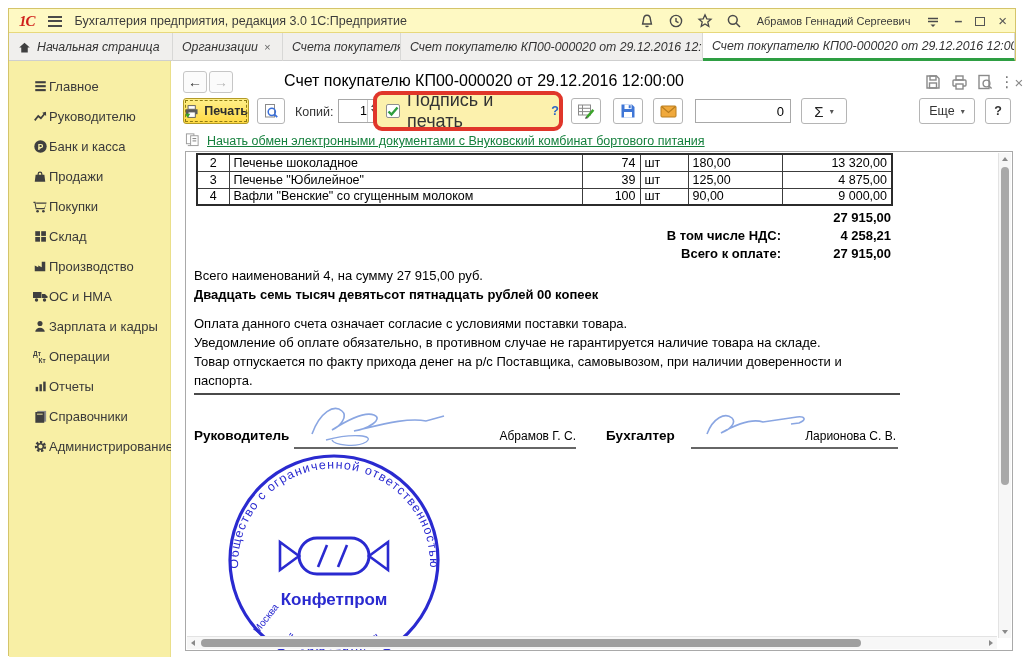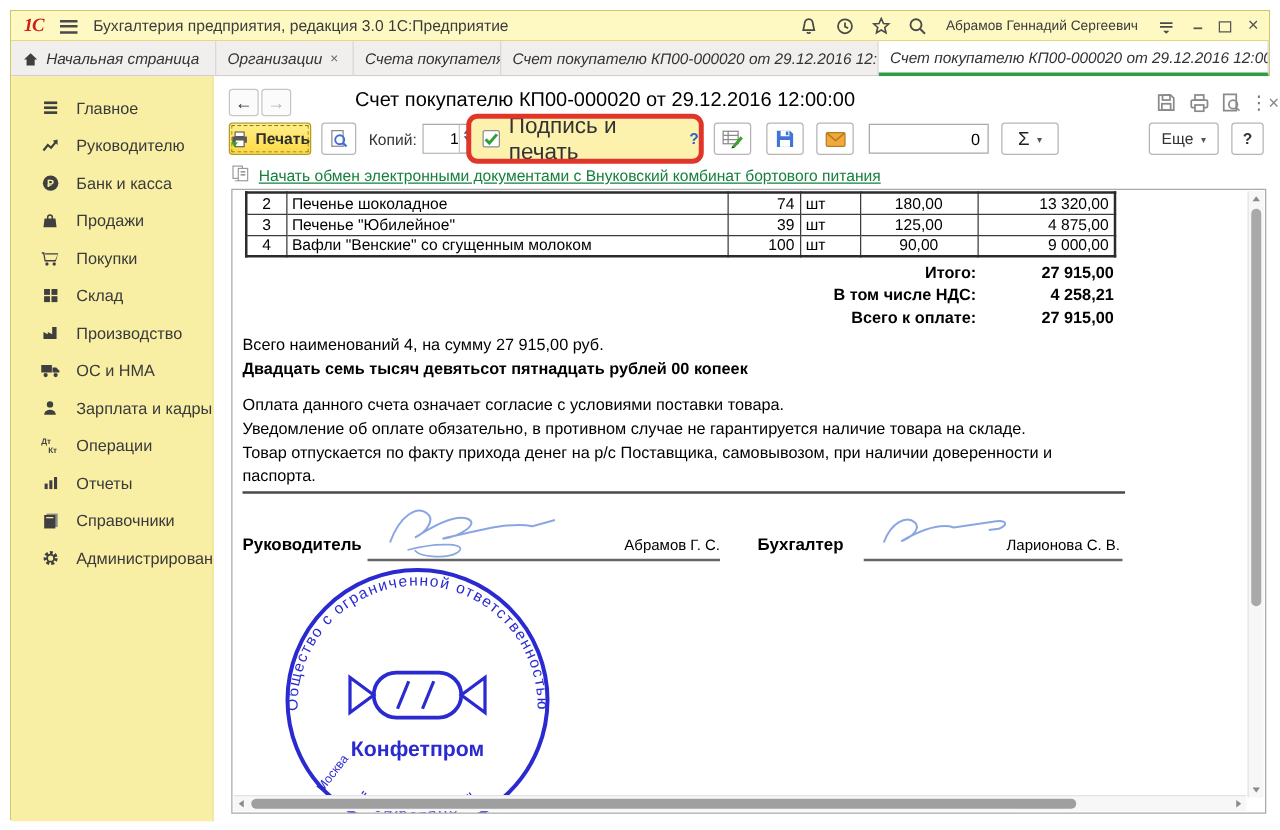--- a/index.html
+++ b/index.html
@@ -30,21 +30,21 @@
             background:#f0efed; border-bottom:1px solid #cfcfcf; display:flex; }
   .tab { height:28px; display:flex; align-items:center; gap:6px; padding:0 9px;
          font-size:12.3px; color:#333; border-right:1px solid #d8d8d6; white-space:nowrap; overflow:hidden;font-style:italic; }
   .tab .x { color:#666; font-size:11px; }
   .tab.active { background:#fff; border-bottom:3px solid #2e9e43; border-right:1px solid #d8d8d6; }
   .t1{width:164px;} .t2{width:110px;} .t3{width:118px;} .t4{width:302px;} .t5{width:312px;}
 
   
   .sidebar { position:absolute; left:0; top:52px; width:162px; height:596px;
              background:#f8efa5; border-right:1px solid #eadf8a; padding-top:10px; }
-  .side-item { height:30px; display:flex; align-items:center; gap:12px; padding-left:22px;
+  .side-item { height:30px; display:flex; align-items:center; padding-left:22px;
                font-size:13px; color:#3a3a3a; cursor:default; }
   .side-ico { width:18px; height:16px; flex:0 0 18px; display:flex; align-items:center; justify-content:center; }
 
   
   .content { position:absolute; left:162px; top:52px; width:846px; height:596px; background:#fff; }
 
   .nav-btn { position:absolute; top:10px; width:24px; height:22px; border:1px solid #c6c6c6;
              background:#fbfbfb; border-radius:3px; text-align:center; line-height:20px; font-size:14px; }
   .doc-title { position:absolute; left:113px; top:11px; font-size:16px; color:#000; white-space:nowrap; }
   .hdr-ico { position:absolute; top:12px; width:20px; height:18px; display:flex; align-items:center; justify-content:center; color:#8a8a8a; }
@@ -84,21 +84,21 @@
   .edi-row { position:absolute; left:0; top:70px; height:20px; display:flex; align-items:center; gap:7px; padding-left:14px; }
   .edi-link { font-size:12.5px; color:#15803d; text-decoration:underline; white-space:nowrap; }
 
   
   .preview { position:absolute; left:14px; top:90px; width:828px; height:500px; border:1px solid #a9a9a9;
              background:#fff; overflow:hidden; }
   table.inv { position:absolute; left:10px; top:1px; width:695px; border-collapse:collapse; table-layout:fixed;
               font-size:12.5px; color:#000; border:2px solid #2b2b2b; }
   table.inv td { border:1px solid #3c3c3c; height:17px; padding:0 4px; white-space:nowrap; overflow:hidden; }
   .c-num{width:32px;text-align:center;} .c-name{width:353px;} .c-qty{width:58px;text-align:right;}
-  .c-unit{width:48px;} .c-price{width:94px;text-align:center;} .c-sum{width:110px;text-align:right;}
+  .c-unit{width:48px;} .c-price{width:94px;text-align:left;} .c-sum{width:110px;text-align:right;}
   .tot-label { position:absolute; left:300px; width:295px; text-align:right; font-weight:bold; font-size:13px; color:#000; }
   .tot-value { position:absolute; left:555px; width:150px; text-align:right; font-weight:bold; font-size:13px; color:#000; }
   .sum-line { position:absolute; left:8px; top:116px; font-size:13px; color:#000; }
   .words-line { position:absolute; left:8px; top:135px; font-size:13px; font-weight:bold; color:#000; }
   .terms { position:absolute; left:8px; top:162px; width:692px; font-size:13px; line-height:19px; color:#000; }
   .divider { position:absolute; left:8px; top:241px; width:706px; height:2px; background:#4a4a4a; }
   .sig-role { position:absolute; top:276px; font-size:13.5px; font-weight:bold; color:#000; }
   .sig-line { position:absolute; top:295px; height:1.5px; background:#666; }
   .sig-name { position:absolute; top:277px; font-size:12px; color:#000; text-align:right; }
   .sig-script { position:absolute; z-index:3; }
@@ -468,21 +468,20 @@
           <td class="c-num">4</td>
           <td class="c-name">Вафли "Венские" со сгущенным молоком</td>
           <td class="c-qty">100</td>
           <td class="c-unit">шт</td>
           <td class="c-price">90,00</td>
           <td class="c-sum">9 000,00</td>
         </tr>
       </tbody>
           </table>
 
-      <span class="tot-label" style="top:58px;">Итого:</span>
       <span class="tot-value" style="top:58px;">27 915,00</span>
       <span class="tot-label" style="top:76px;">В том числе НДС:</span>
       <span class="tot-value" style="top:76px;">4 258,21</span>
       <span class="tot-label" style="top:94px;">Всего к оплате:</span>
       <span class="tot-value" style="top:94px;">27 915,00</span>
 
       <div class="sum-line">Всего наименований 4, на сумму 27 915,00 руб.</div>
       <div class="words-line">Двадцать семь тысяч девятьсот пятнадцать рублей 00 копеек</div>
 
       <div class="terms">

